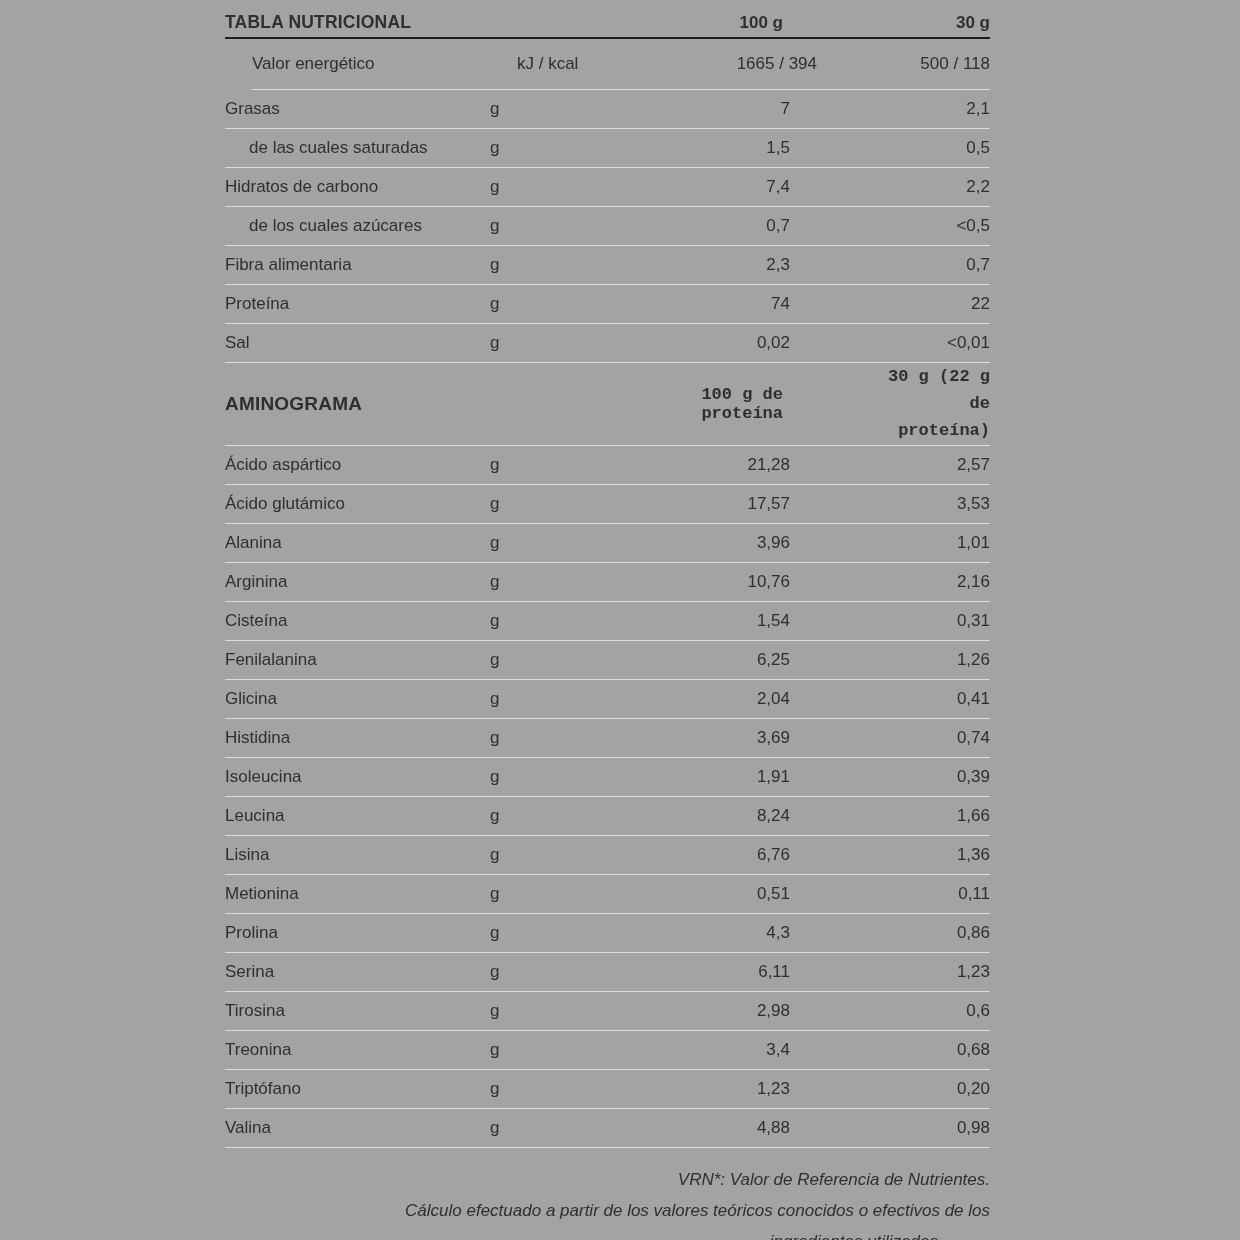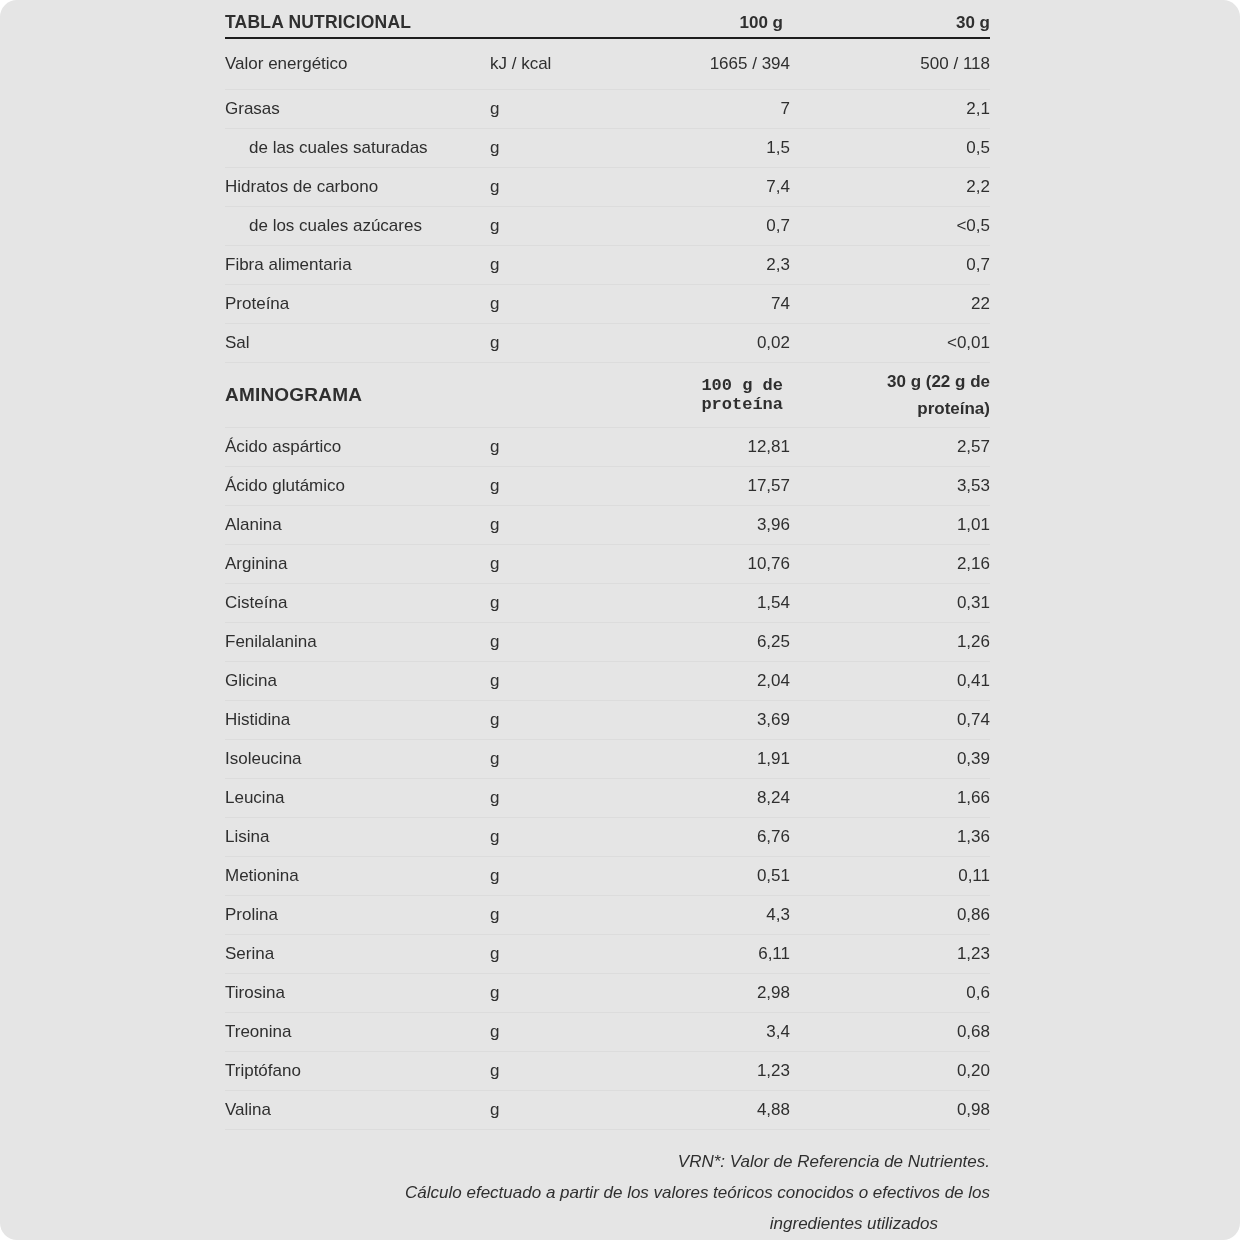--- a/index.html
+++ b/index.html
@@ -4,21 +4,21 @@
 <style>
   * { box-sizing: border-box; margin: 0; padding: 0; }
   html, body { background: #ffffff; }
   body {
     width: 1240px; height: 1240px;
     font-family: "Liberation Sans", sans-serif;
     color: #2f2f2f;
     position: relative;
     overflow: hidden;
   }
-  .sheet { position: absolute; inset: 0; background: #e5e5e5; border-radius: 17px; }
+  .sheet { position: absolute; inset: 0; background: #a3a3a3; }
 
   .ntable {
     position: absolute;
     left: 225px; top: 8px;
     width: 765px;
     font-size: 17px;
   }
 
   .row {
     display: grid;
@@ -35,32 +35,33 @@
   .c-30 { text-align: right; }
 
   .row.head {
     min-height: 31px;
     border-bottom: 2px solid #1d1d1d;
     font-weight: bold;
   }
   .row.head .c-label { font-size: 17.5px; letter-spacing: 0.2px; }
   .row.head .c-100 { padding-right: 7px; }
 
-  .row.energy { min-height: 51px; }
+  .row.energy { min-height: 51px; margin-left: 27px; }
 
   .row.amino-head {
     min-height: 65px;
     font-weight: bold;
   }
   .row.amino-head .c-label { font-size: 19px; letter-spacing: 0.2px; }
   .row.amino-head .c-100 { padding-right: 7px; font-family: Liberation Mono, monospace; }
   .wrap30 {
     display: inline-block;
     max-width: 112px;
     line-height: 1.6;
+    font-family: Liberation Mono, monospace;
   }
 
   .footnote {
     margin-top: 16px;
     font-style: italic;
     font-size: 17px;
     line-height: 31px;
     text-align: right;
     color: #2f2f2f;
   }
@@ -141,21 +142,21 @@
       <span class="c-label">AMINOGRAMA</span>
       <span class="c-unit"></span>
       <span class="c-100">100 g de proteína</span>
       <span class="c-30"><span class="wrap30">30 g (22 g de proteína)</span></span>
     </div>
 
     <div id="aminogram-rows">
   <div class="row">
     <span class="c-label">Ácido aspártico</span>
     <span class="c-unit">g</span>
-    <span class="c-100">12,81</span>
+    <span class="c-100">21,28</span>
     <span class="c-30">2,57</span>
   </div>
 
   <div class="row">
     <span class="c-label">Ácido glutámico</span>
     <span class="c-unit">g</span>
     <span class="c-100">17,57</span>
     <span class="c-30">3,53</span>
   </div>
 

